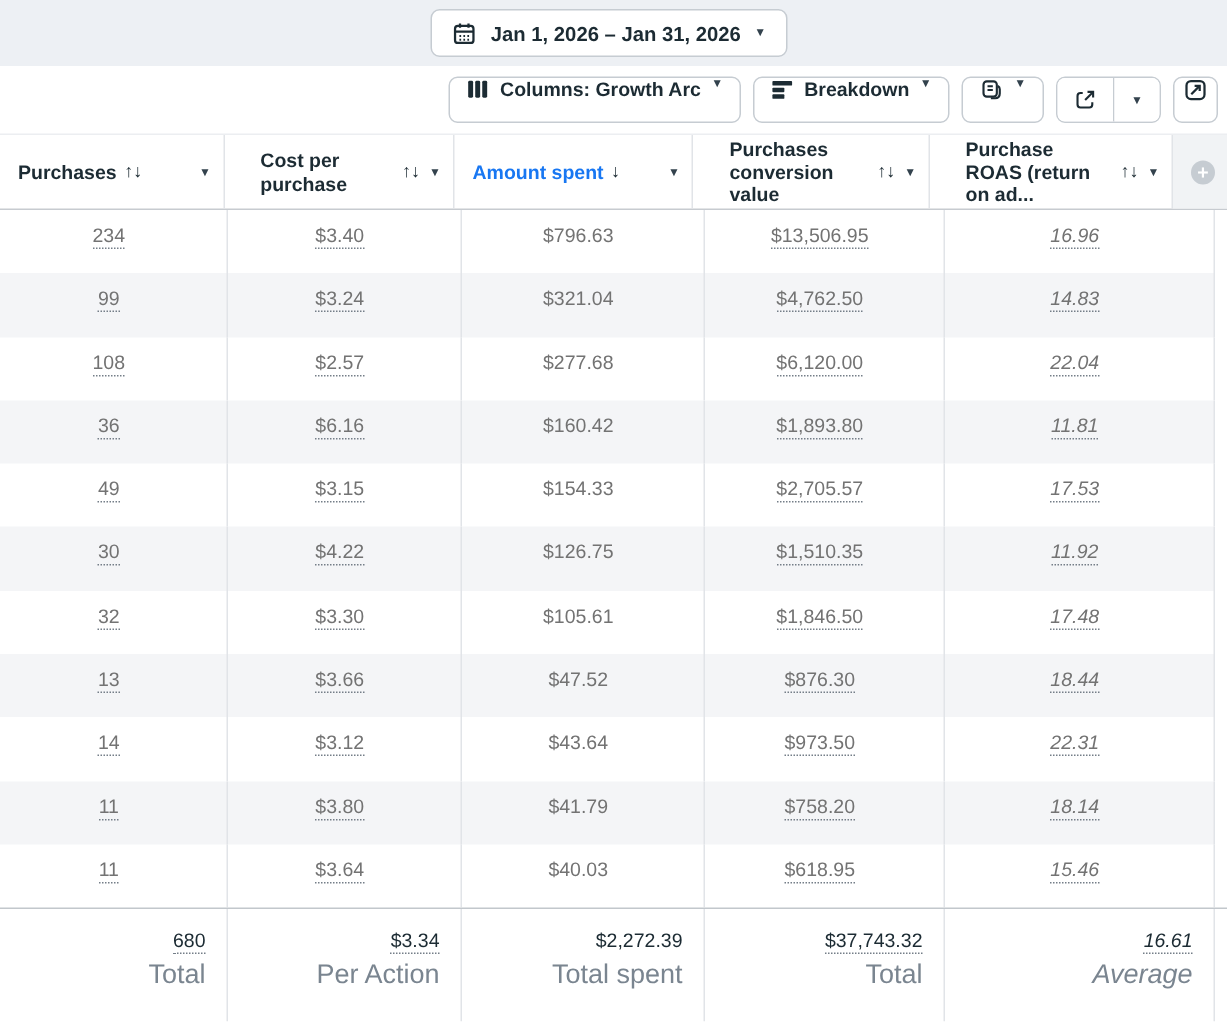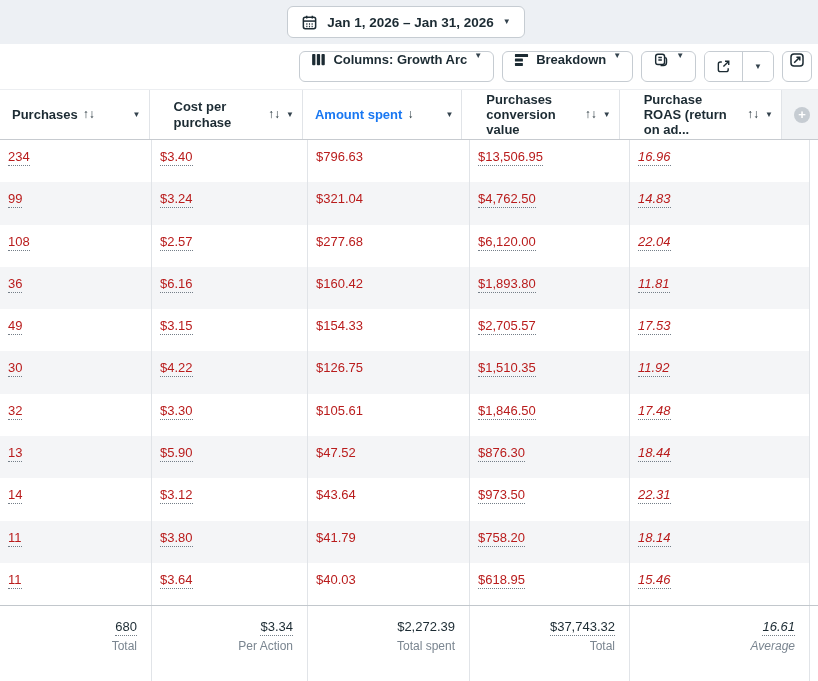--- a/index.html
+++ b/index.html
@@ -89,39 +89,39 @@
     width: 16px; height: 16px; border-radius: 50%;
     background: #c6ccd2; color: #fff;
     display: flex; align-items: center; justify-content: center;
     font-size: 13px; font-weight: 700; line-height: 1;
   }
 
   .tbody { flex: 0 0 auto; }
   .trow { display: flex; height: 42.3px; background: #fff; }
   .td {
     padding: 9px 14px 0 8px;
-    text-align: left; font-size: 13px; color: #b91c1c;
+    text-align: center; font-size: 13px; color: #737373;
     border-right: 1px solid #e1e4e8;
   }
   .trow.alt .td { background: #f4f5f7; }
   .gutter { flex: 1; background: #fff; }
   .dotted { border-bottom: 1px dotted #747e88; padding-bottom: 1px; cursor: help; }
 
   
   .tfoot {
     flex: 1;
     display: flex; background: #fff;
     border-top: 1px solid #c2c7cc;
   }
   .tf {
     padding: 13px 14px 0 8px;
     text-align: right; font-size: 13px; color: #1c2b33;
     border-right: 1px solid #e1e4e8;
   }
-  .tf .sub { margin-top: 5px; font-size: 12px; color: #7a8590; }
+  .tf .sub { margin-top: 5px; font-size: 18px; color: #7a8590; }
 </style>
 </head>
 <body>
 
 <div class="app">
 
   <div class="topbar">
     <button class="date-btn">
       <span class="icon-sq">
         <svg width="17" height="17" viewBox="0 0 18 18" fill="none" stroke="#1c2b33" stroke-width="1.6">
@@ -288,21 +288,21 @@
       <div class="trow">
         <div class="td col-p"><span class="dotted">32</span></div>
         <div class="td col-cpp"><span class="dotted">$3.30</span></div>
         <div class="td col-as"><span>$105.61</span></div>
         <div class="td col-pcv"><span class="dotted">$1,846.50</span></div>
         <div class="td col-roasb"><span class="dotted">17.48</span></div>
         <div class="gutter"></div>
       </div>
       <div class="trow alt">
         <div class="td col-p"><span class="dotted">13</span></div>
-        <div class="td col-cpp"><span class="dotted">$5.90</span></div>
+        <div class="td col-cpp"><span class="dotted">$3.66</span></div>
         <div class="td col-as"><span>$47.52</span></div>
         <div class="td col-pcv"><span class="dotted">$876.30</span></div>
         <div class="td col-roasb"><span class="dotted">18.44</span></div>
         <div class="gutter"></div>
       </div>
       <div class="trow">
         <div class="td col-p"><span class="dotted">14</span></div>
         <div class="td col-cpp"><span class="dotted">$3.12</span></div>
         <div class="td col-as"><span>$43.64</span></div>
         <div class="td col-pcv"><span class="dotted">$973.50</span></div>

